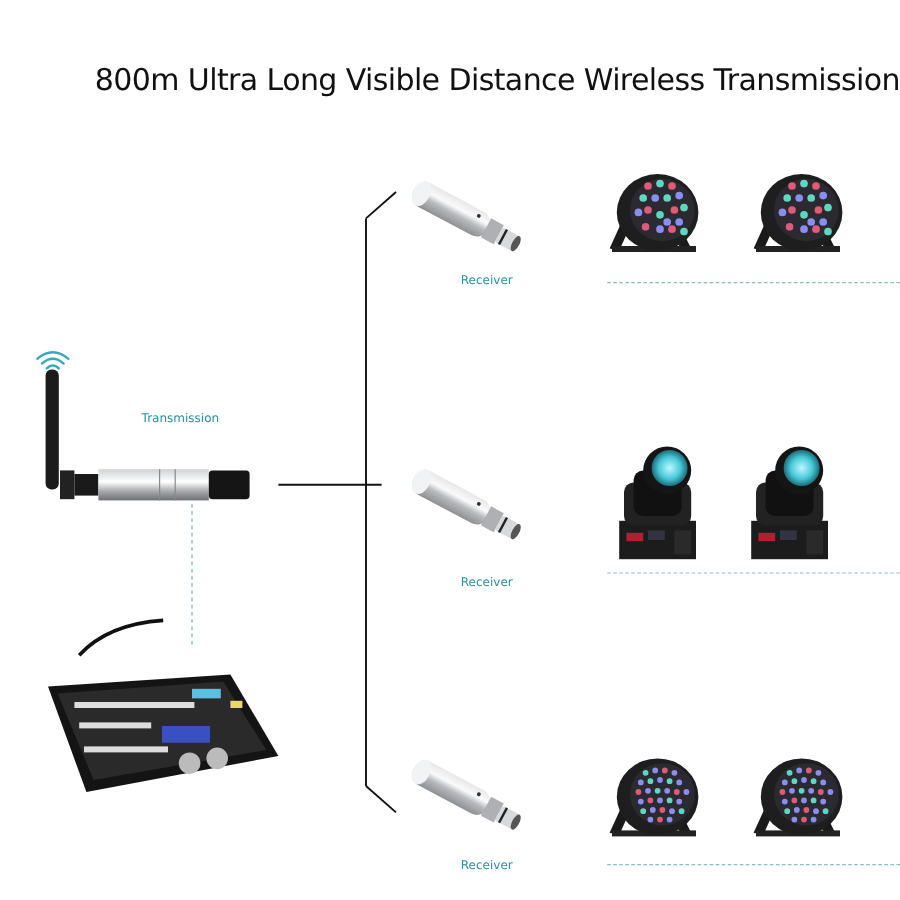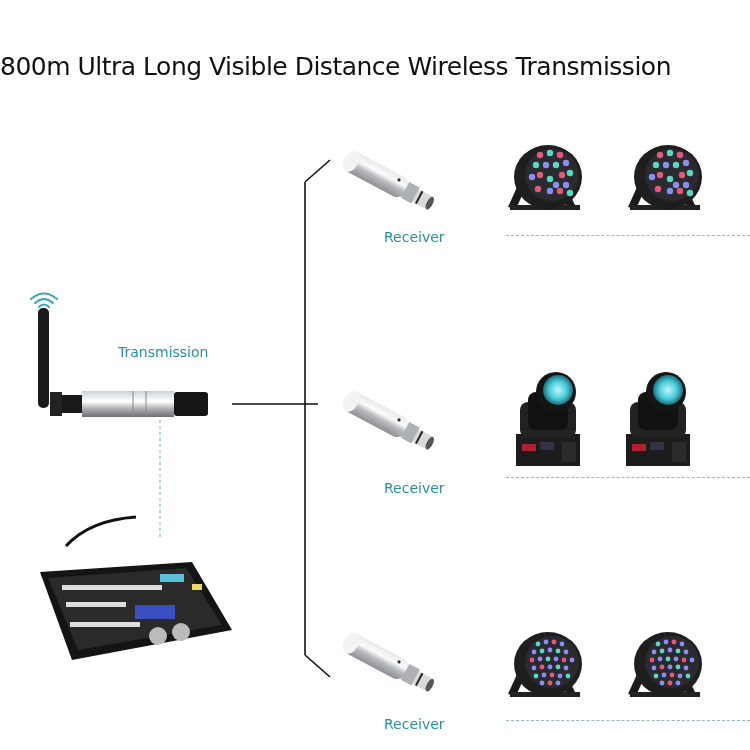--- a/index.html
+++ b/index.html
@@ -1,19 +1,19 @@
 <!DOCTYPE html>
 <html><head>
 <meta charset="utf-8">
 <style>
   html,body{margin:0;padding:0;background:#fff;}
   body{width:750px;height:750px;position:relative;overflow:hidden;font-family:"DejaVu Sans","Liberation Sans",sans-serif;}
   .abs{position:absolute;}
-  .title{left:0;top:52px;width:750px;text-align:left;font-size:25px;color:#111;letter-spacing:-0.5px;font-family:"DejaVu Sans",sans-serif;}
-  .label{color:#2a8fa0;font-size:14px;font-family:"DejaVu Sans",sans-serif;}
+  .title{left:0;top:52px;width:750px;text-align:right;font-size:25px;color:#111;letter-spacing:-0.5px;font-family:"DejaVu Sans",sans-serif;}
+  .label{color:#2a8fa0;font-size:10px;font-family:"DejaVu Sans",sans-serif;}
   svg{position:absolute;left:0;top:0;}
   .dash{border-top:1px dashed #8fbcc2;height:0;}
 </style>
 </head>
 <body>
 
 <div class="abs title">800m Ultra Long Visible Distance Wireless Transmission</div>
 
 <svg width="750" height="750">
   <defs>

